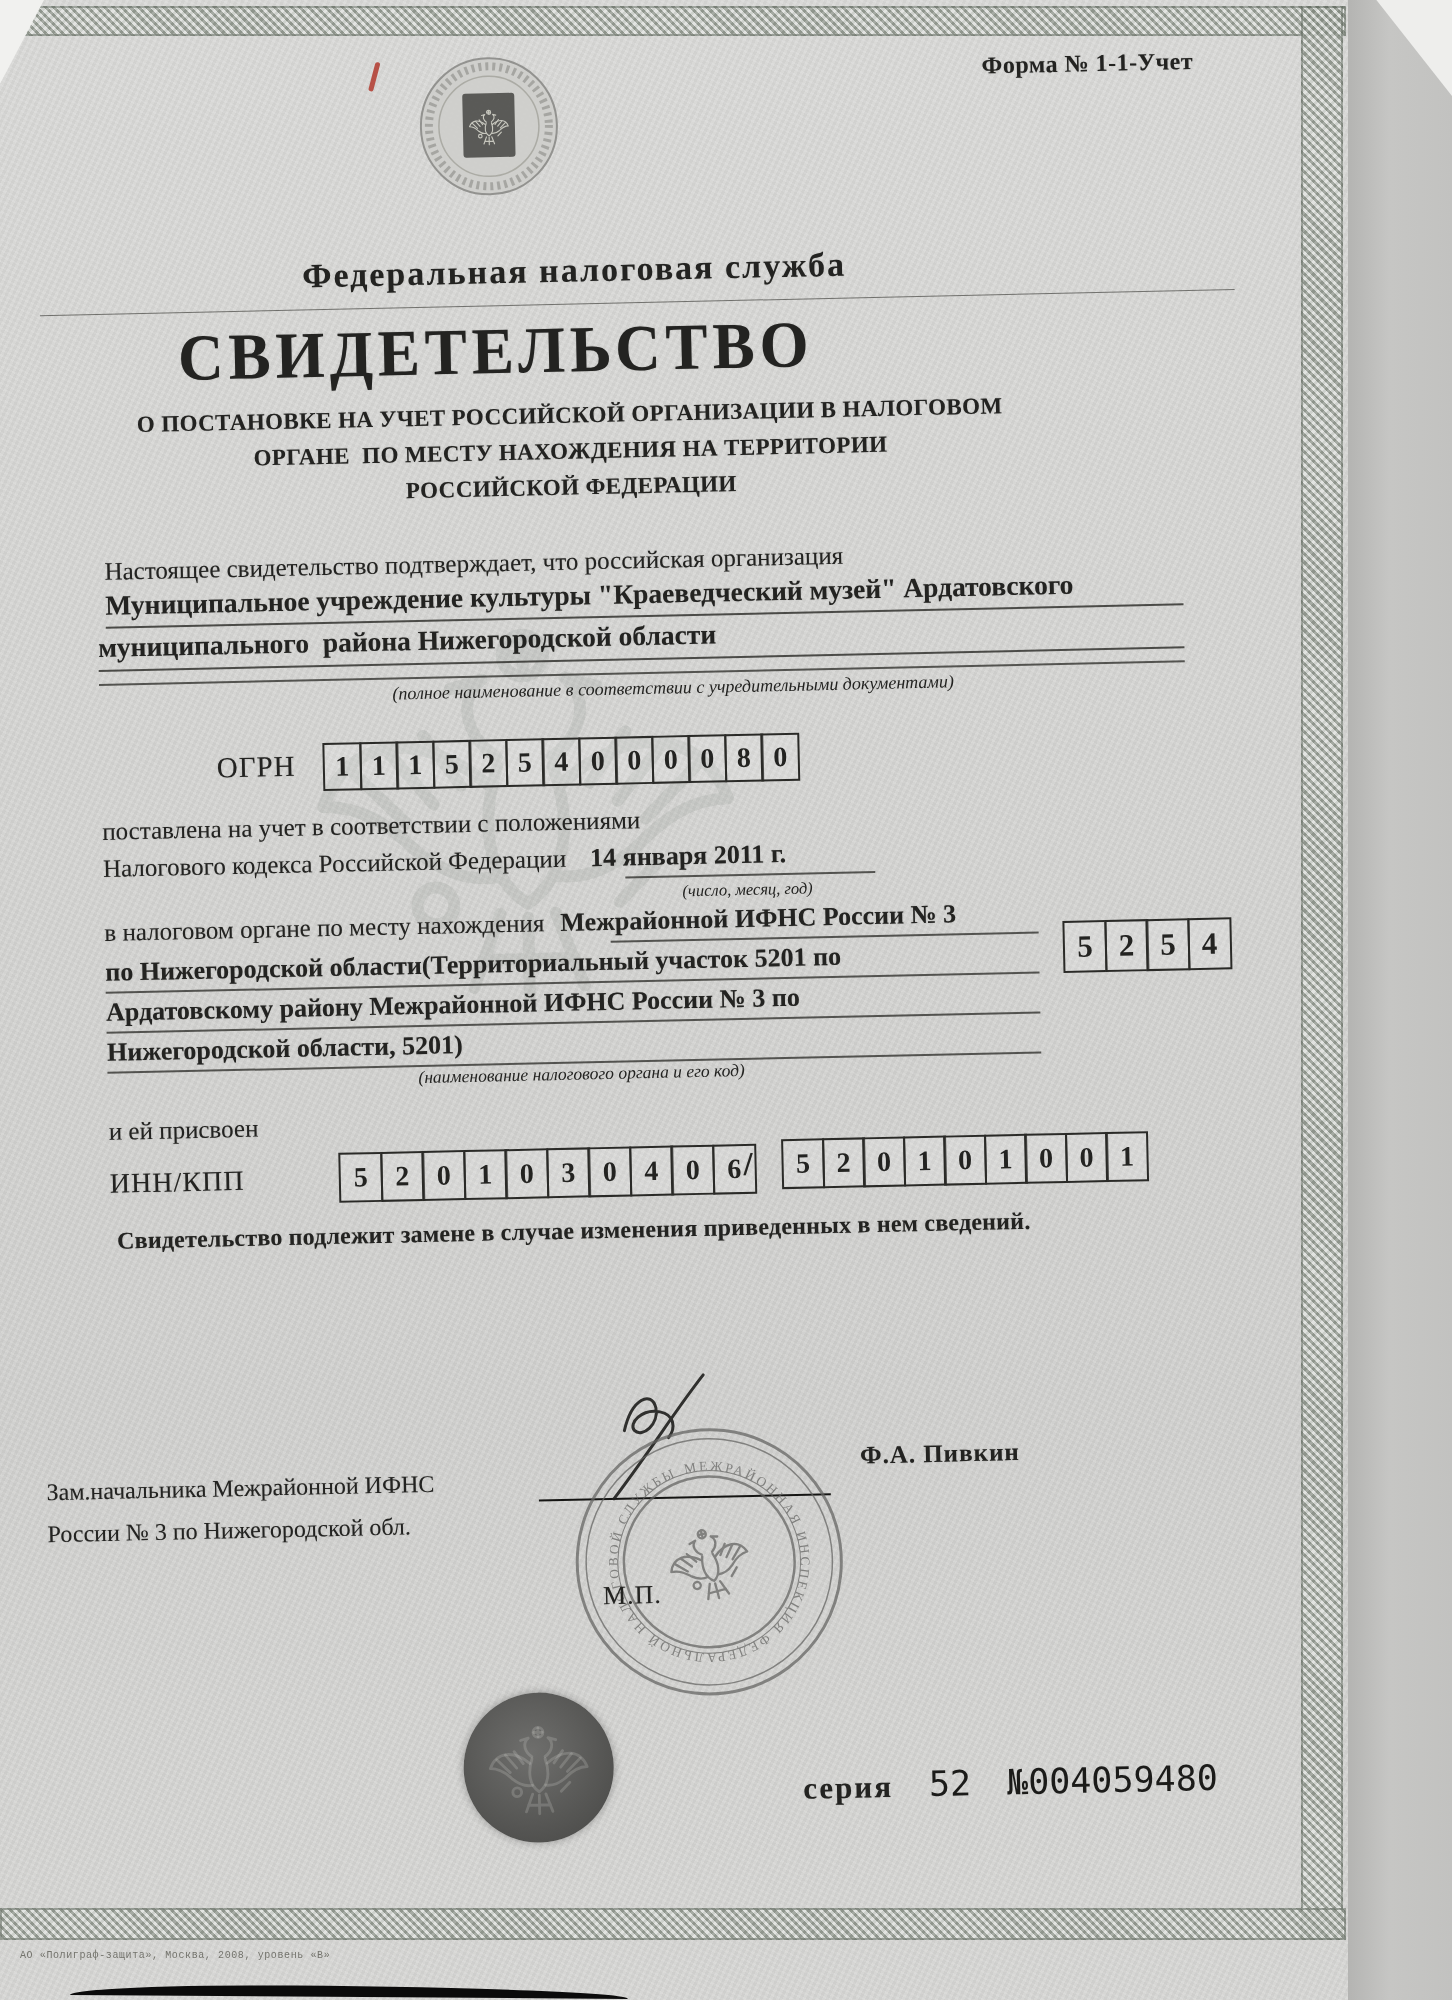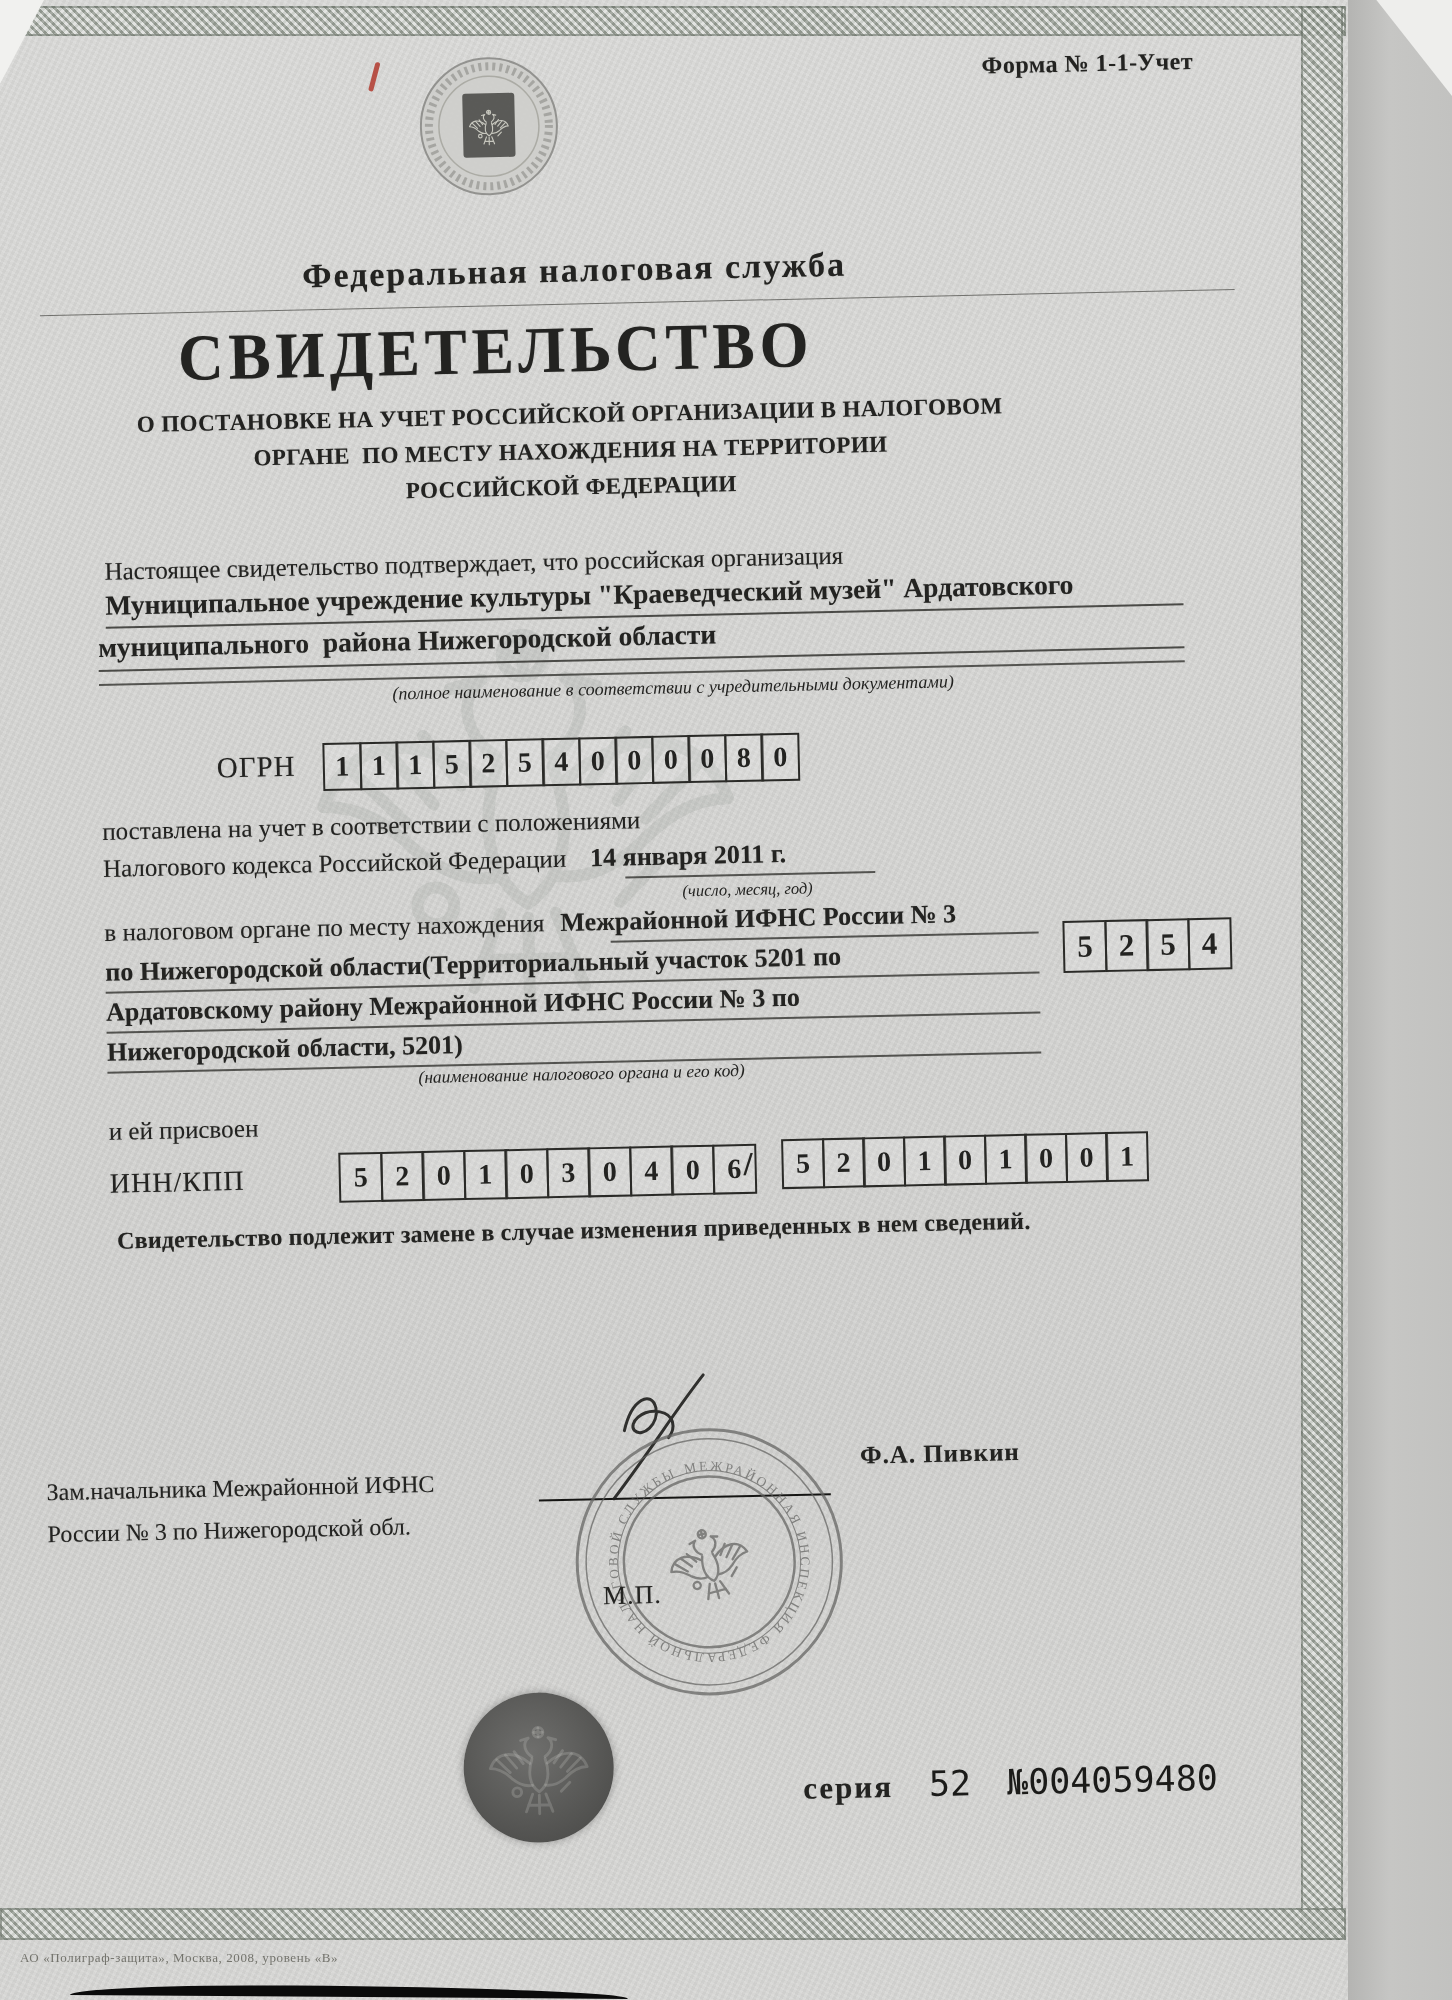--- a/index.html
+++ b/index.html
@@ -30,21 +30,21 @@
       repeating-linear-gradient(-45deg, rgba(255,255,255,.35) 0 3px, rgba(118,126,116,.45) 3px 6px),
       linear-gradient(#a7ada3,#a7ada3);
     box-shadow: inset 0 0 0 2px rgba(86,94,84,.55);
   }
   .gb-top{left:0;top:6px;width:1346px;height:30px}
   .gb-bottom{left:0;top:1908px;width:1346px;height:32px}
   .gb-right{left:1301px;top:6px;width:42px;height:1934px}
   .bottom-sliver{position:absolute;left:70px;top:1986px;width:558px;height:11px;
     background:#0b0b0b;border-radius:40% 60% 50% 50%/100% 100% 0 0;transform:rotate(.4deg)}
   .fine-print{position:absolute;left:20px;top:1950px;
-    font-family:Liberation Serif, serif;font-size:13px;
+    font-family:Liberation Mono, monospace;font-size:10px;
     color:#73736c;letter-spacing:.6px}
 
   .content{position:absolute;inset:0;transform:rotate(-1.25deg);transform-origin:650px 1000px}
   .abs{position:absolute}
   .ink{text-shadow:0 0 1px rgba(45,45,42,.35)}
   .ital{font-style:italic}
   .center{text-align:center}
   .keep-ws{white-space:pre-wrap}
 
   .form-label{left:1002px;top:60px;font-size:24px;font-weight:700;letter-spacing:.5px}

